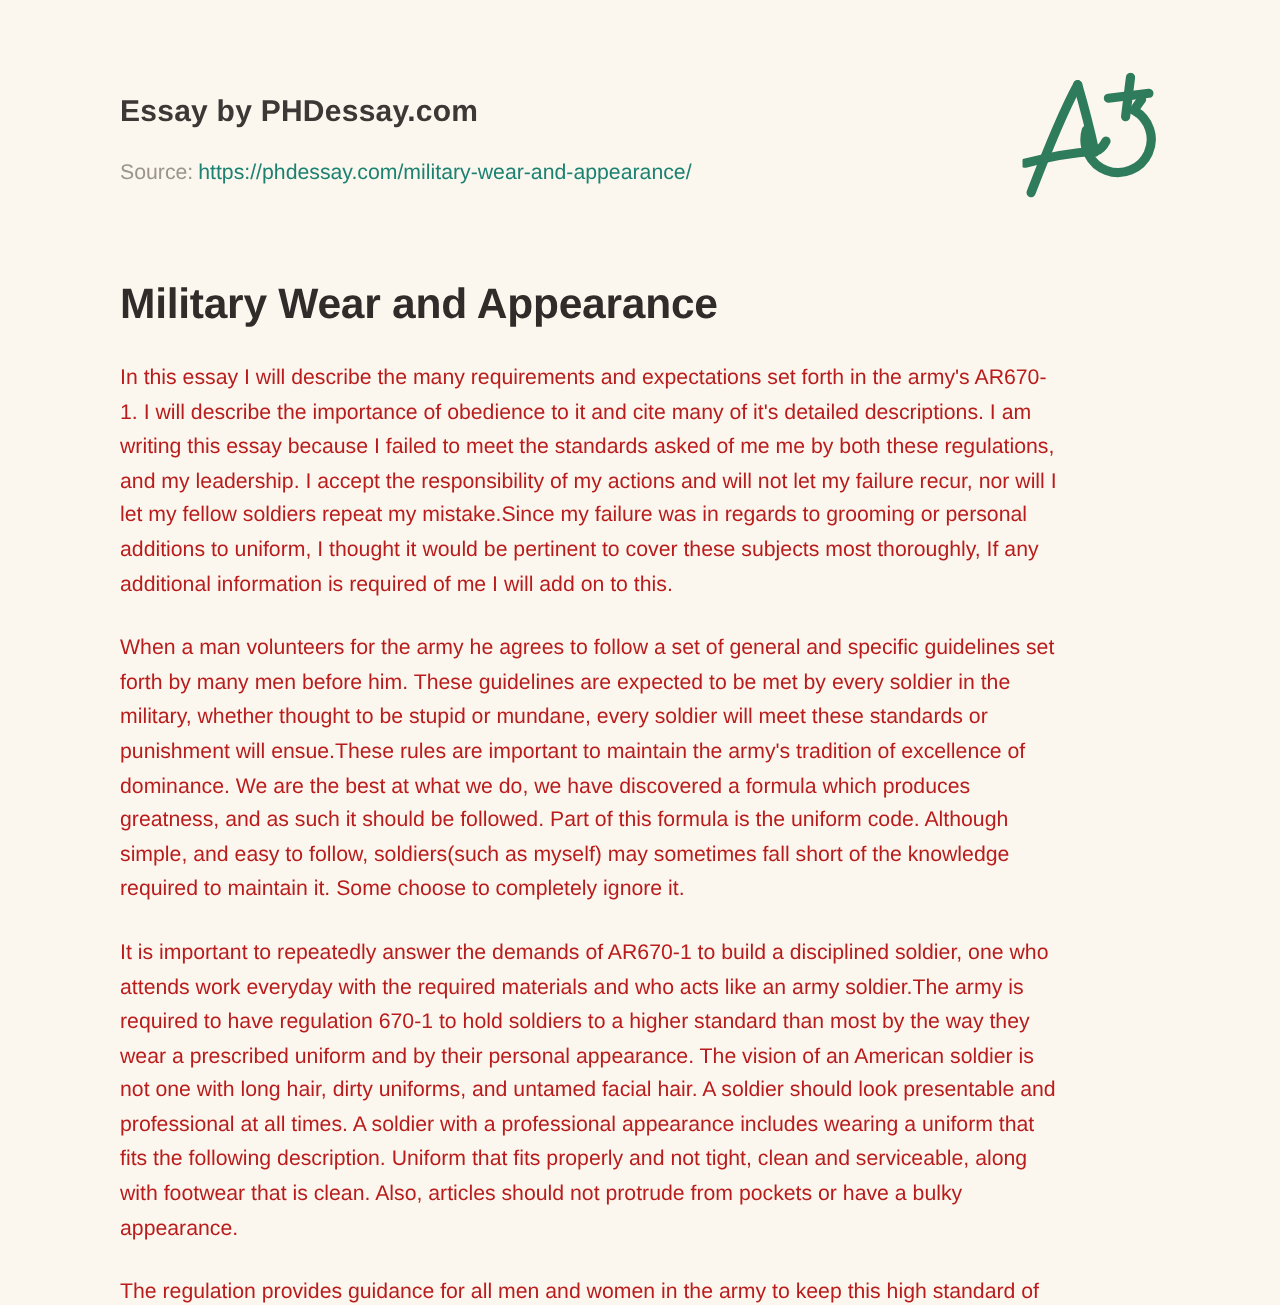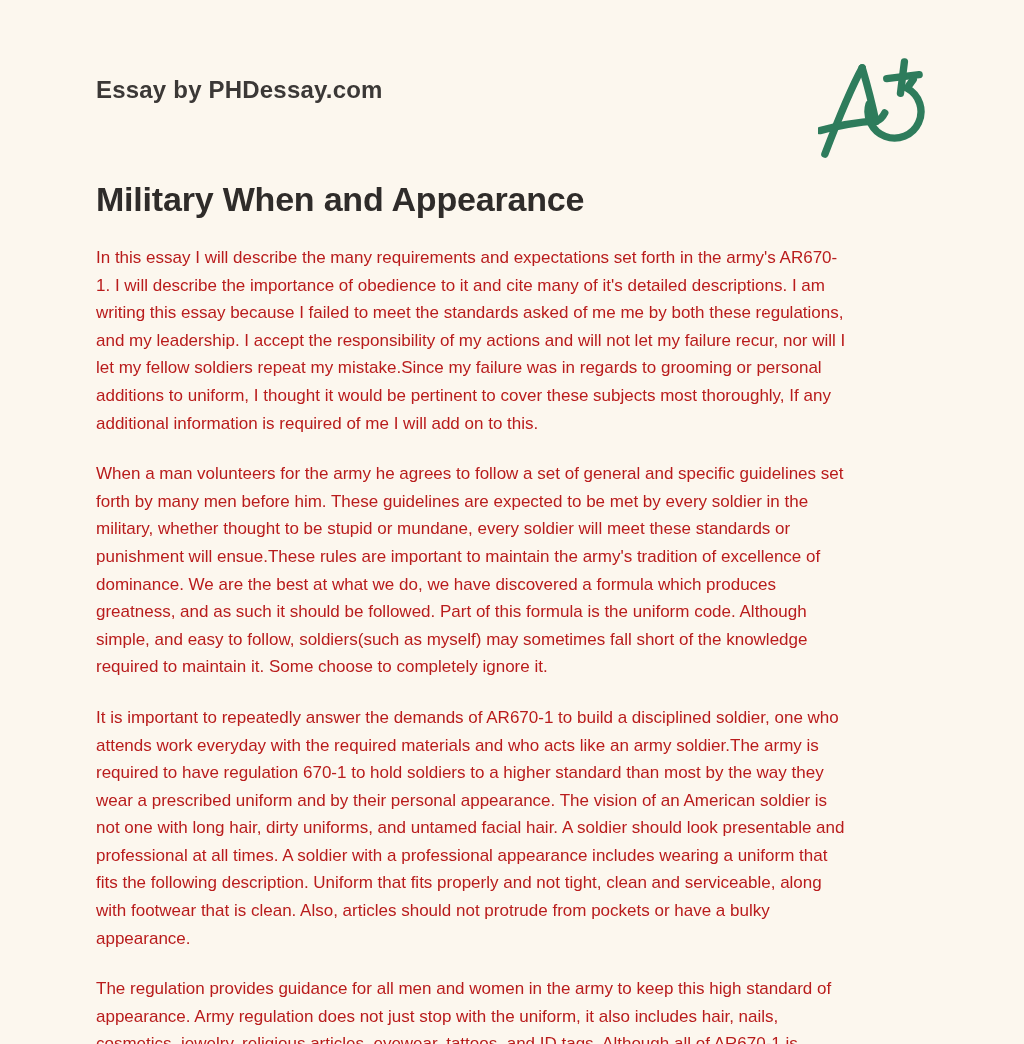--- a/index.html
+++ b/index.html
@@ -85,23 +85,24 @@
         <path d="M88,2 L84,34"></path>
 
         <path d="M97,20 C94,24 92,27 91,29 A27,27 0 1 1 52,45"></path>
       </g>
     </svg>
   </div>
 
   <div class="container">
     <header>
       <h1 class="brand">Essay by PHDessay.com</h1>
+      <p class="source"><span>Source:</span><a href="#">https://phdessay.com/military-wear-and-appearance/</a></p>
     </header>
 
-    <h2 class="essay-title">Military When and Appearance</h2>
+    <h2 class="essay-title">Military Wear and Appearance</h2>
 
     <div class="essay-body">
       <p>In this essay I will describe the many requirements and expectations set forth in the army's AR670-1. I will describe the importance of obedience to it and cite many of it's detailed descriptions. I am writing this essay because I failed to meet the standards asked of me me by both these regulations, and my leadership. I accept the responsibility of my actions and will not let my failure recur, nor will I let my fellow soldiers repeat my mistake.Since my failure was in regards to grooming or personal additions to uniform, I thought it would be pertinent to cover these subjects most thoroughly, If any additional information is required of me I will add on to this.</p>
       <p>When a man volunteers for the army he agrees to follow a set of general and specific guidelines set forth by many men before him. These guidelines are expected to be met by every soldier in the military, whether thought to be stupid or mundane, every soldier will meet these standards or punishment will ensue.These rules are important to maintain the army's tradition of excellence of dominance. We are the best at what we do, we have discovered a formula which produces greatness, and as such it should be followed. Part of this formula is the uniform code. Although simple, and easy to follow, soldiers(such as myself) may sometimes fall short of the knowledge required to maintain it. Some choose to completely ignore it.</p>
       <p>It is important to repeatedly answer the demands of AR670-1 to build a disciplined soldier, one who attends work everyday with the required materials and who acts like an army soldier.The army is required to have regulation 670-1 to hold soldiers to a higher standard than most by the way they wear a prescribed uniform and by their personal appearance. The vision of an American soldier is not one with long hair, dirty uniforms, and untamed facial hair. A soldier should look presentable and professional at all times. A soldier with a professional appearance includes wearing a uniform that fits the following description. Uniform that fits properly and not tight, clean and serviceable, along with footwear that is clean. Also, articles should not protrude from pockets or have a bulky appearance.</p>
       <p>The regulation provides guidance for all men and women in the army to keep this high standard of appearance. Army regulation does not just stop with the uniform, it also includes hair, nails, cosmetics, jewelry, religious articles, eyewear, tattoos, and ID tags. Although all of AR670-1 is important to follow, I will start with the army grooming standards, due to my failure to follow these set standards. When considering a change in hairstyle, as I did, it would be wise for anyone to review AR670-1 to prevent assignments such as this. On top of following these guidelines, consultation with ones leadership would be a smart measure.A general grooming standard is important to maintain certain uniformity within the military. Although many hairstyles are acceptable, the</p>
     </div>
   </div>
 
 </div>

